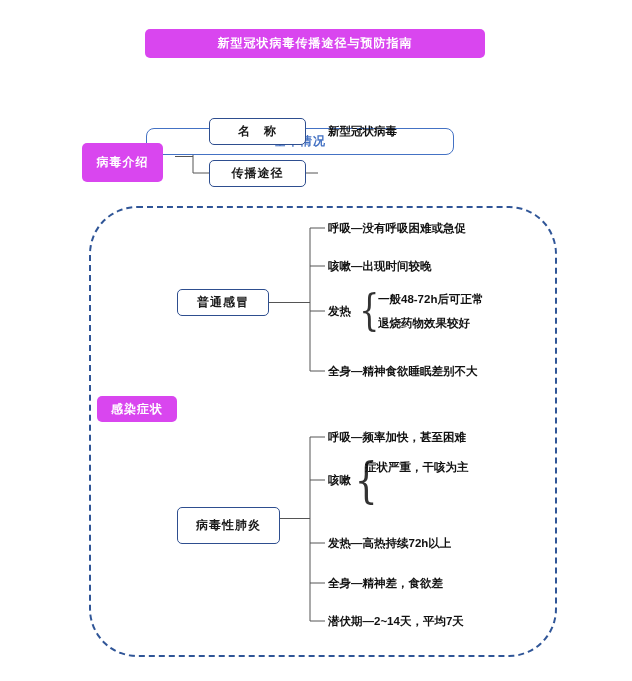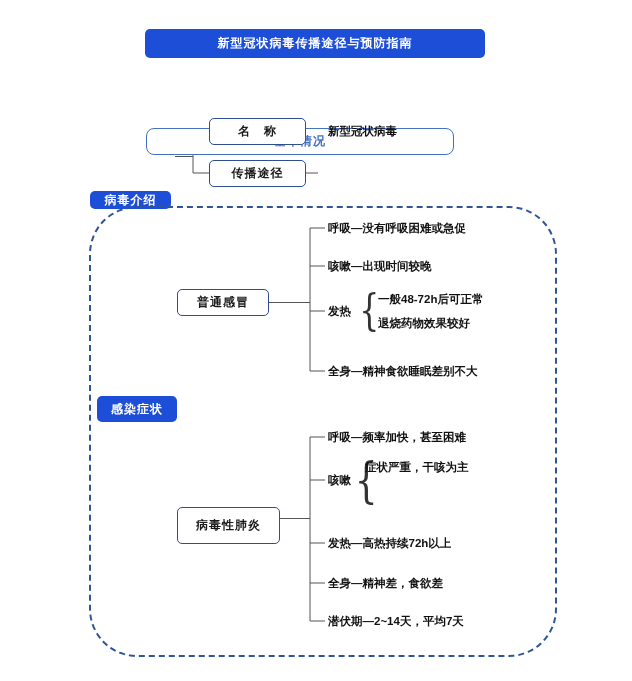--- a/index.html
+++ b/index.html
@@ -5,21 +5,21 @@
   html,body{margin:0;padding:0;background:#fff;}
   #canvas{
     position:relative;width:632px;height:681px;background:#fff;overflow:hidden;
     font-family:"Liberation Sans","DejaVu Sans",sans-serif;color:#1a1a1a;
   }
   .node{
     position:absolute;display:flex;align-items:center;justify-content:center;
     box-sizing:border-box;font-size:12px;letter-spacing:1px;
   }
   .node-solid{
-    background:#1d4ed8;color:#fff;border-radius:5px;font-weight:bold;
+    background:#d946ef;color:#fff;border-radius:5px;font-weight:bold;
   }
   .node-outline{
     background:#fff;border:1.6px solid #2E4E8F;border-radius:5px;color:#1a1a1a;font-weight:bold;
   }
   .node-section{
     background:#fff;border:1.6px solid #4472C4;border-radius:8px;color:#4472C4;font-weight:bold;margin-top:44px;
   }
   .dashed-group{
     position:absolute;border:2px dashed #2F5597;border-radius:48px;box-sizing:border-box;background:transparent;
   }
@@ -65,21 +65,21 @@
   </svg>
 
   <div class="node node-solid" style="left:145px;top:29px;width:340px;height:29px;">
     <span>新型冠状病毒传播途径与预防指南</span>
   </div>
 
   <div class="node node-section" style="left:146px;top:84px;width:308px;height:27px;">
     <span>基本情况</span>
   </div>
 
-  <div class="node node-solid" style="left:90px;top:143px;width:81px;height:18px;margin-top:48px;">
+  <div class="node node-solid" style="left:82px;top:143px;width:81px;height:39px;">
     <span>病毒介绍</span>
   </div>
 
   <div class="node node-outline" style="left:209px;top:117.5px;width:97px;height:27px;align-items:center;">
     <span>名　称</span>
   </div>
   <span class="leaf" style="left:328px;top:131px;">新型冠状病毒</span>
 
   <div class="node node-outline" style="left:209px;top:159.5px;width:97px;height:27px;">
     <span>传播途径</span>

